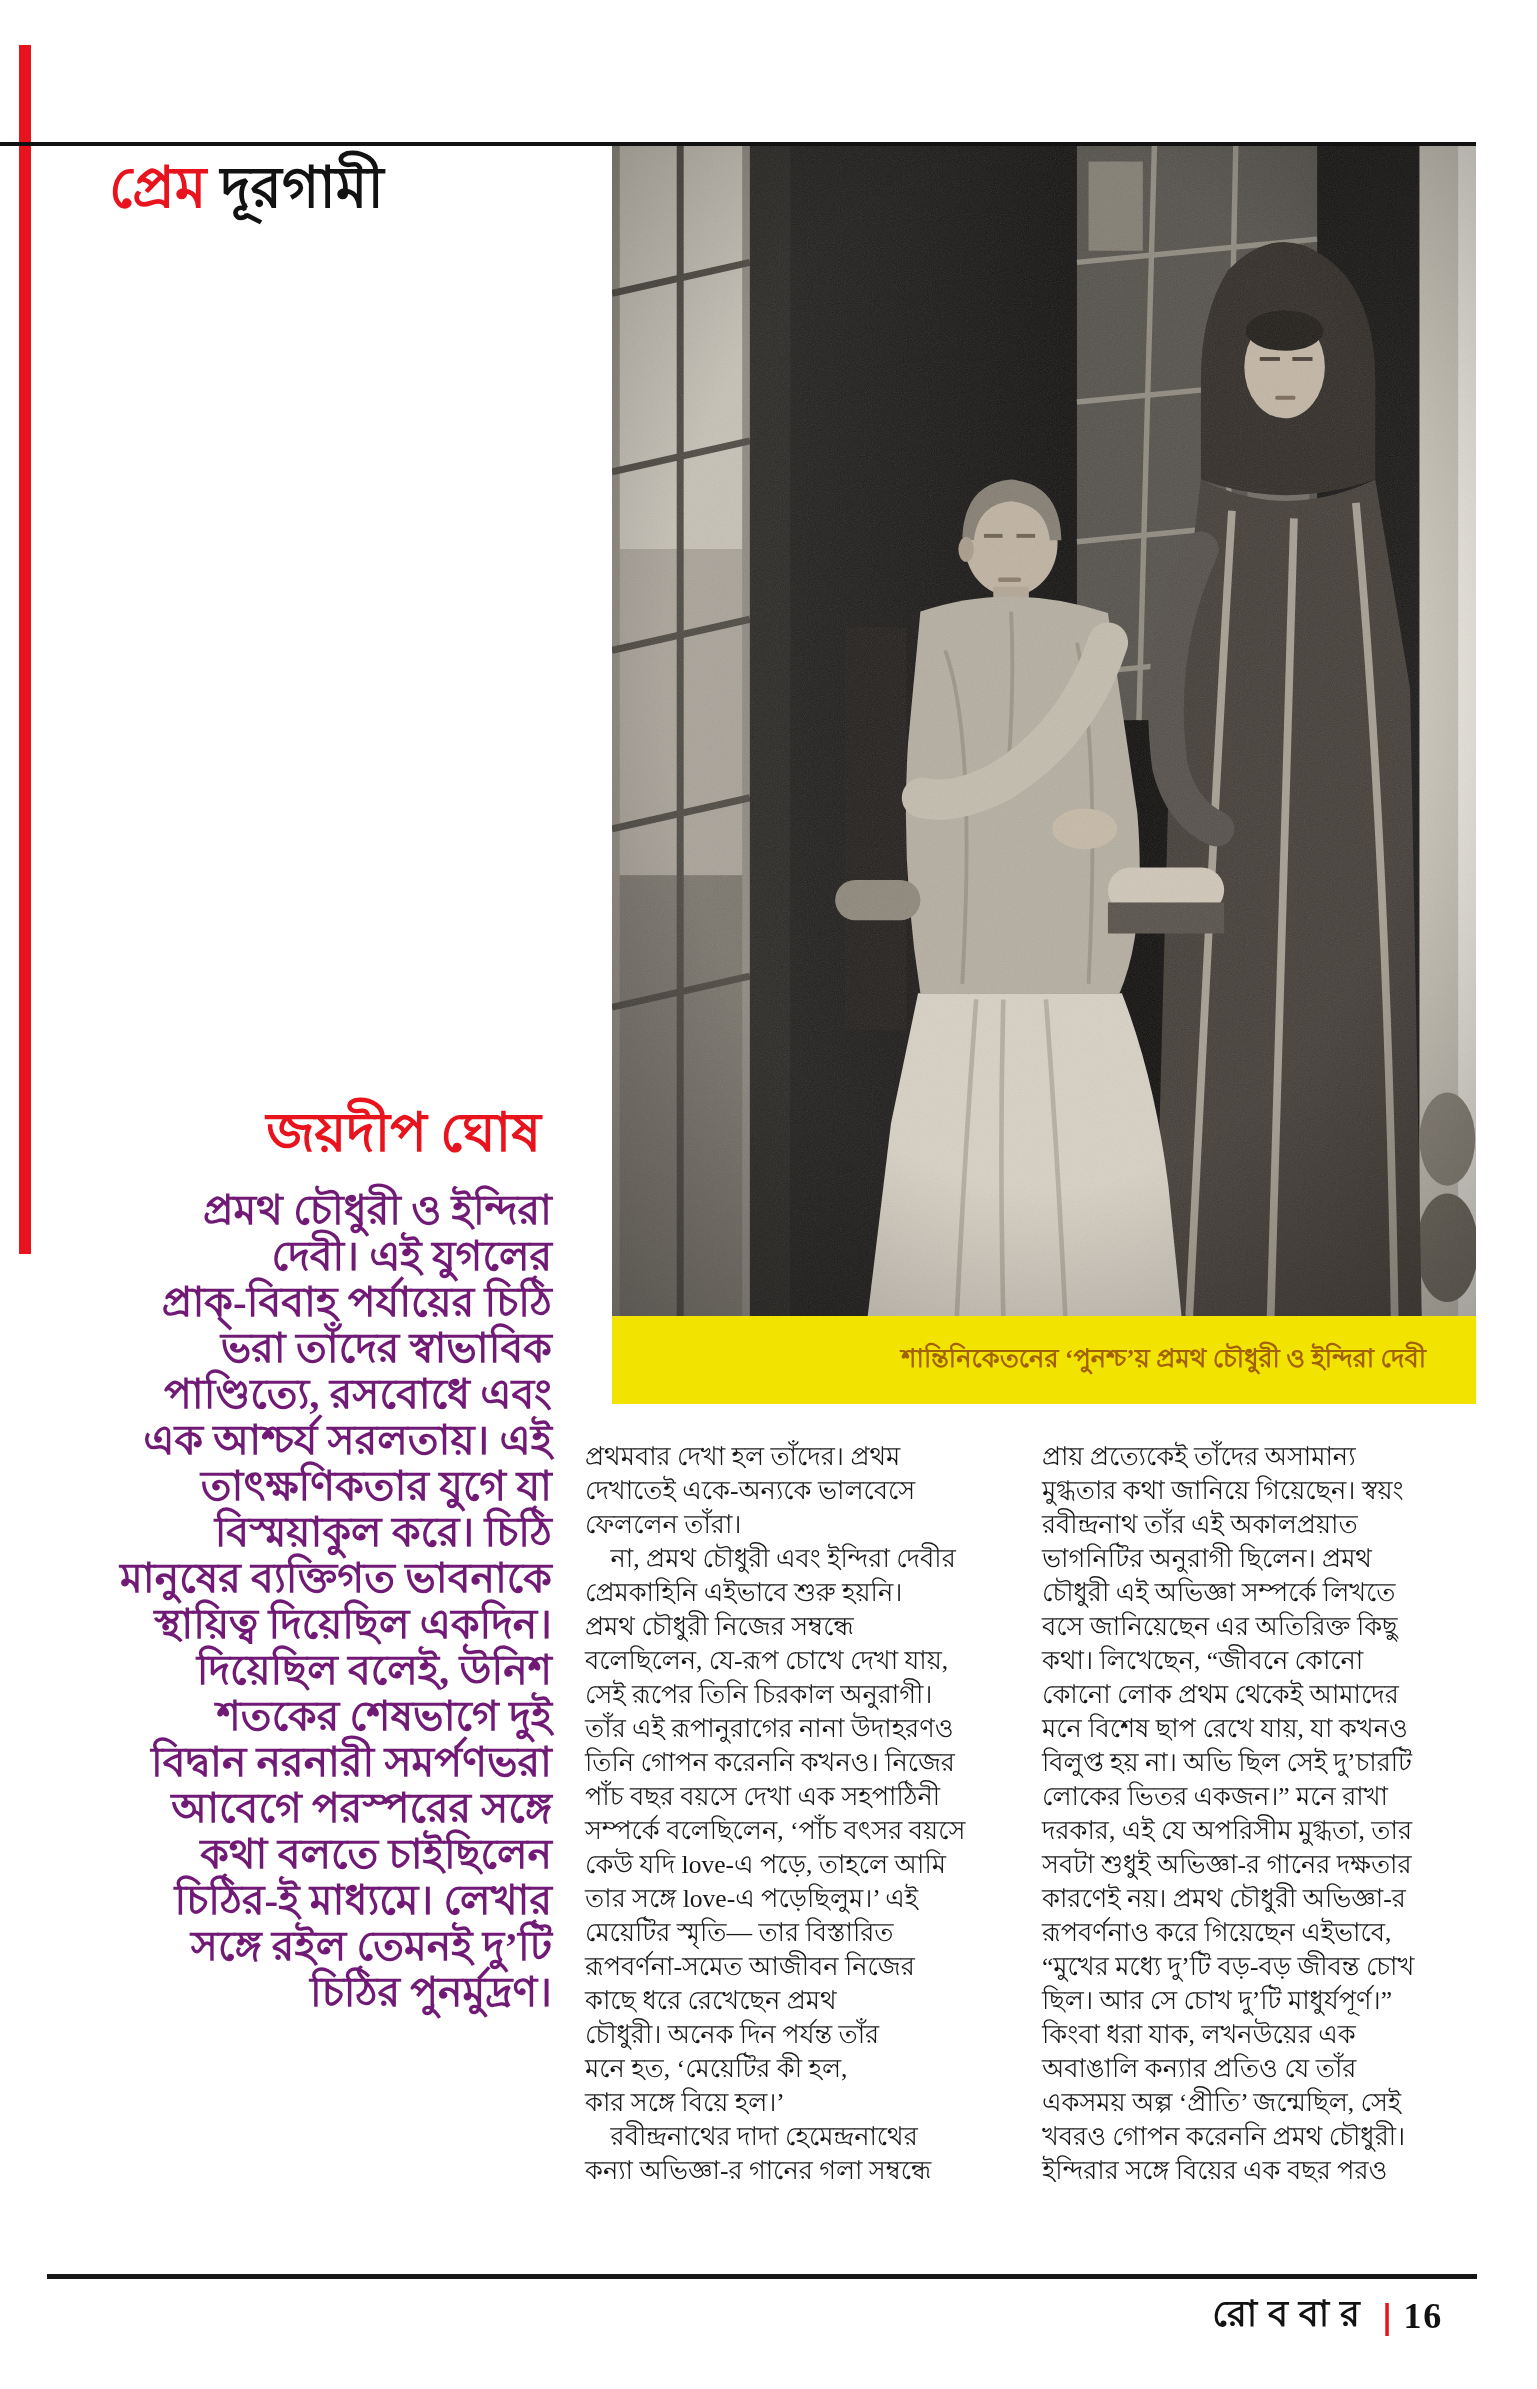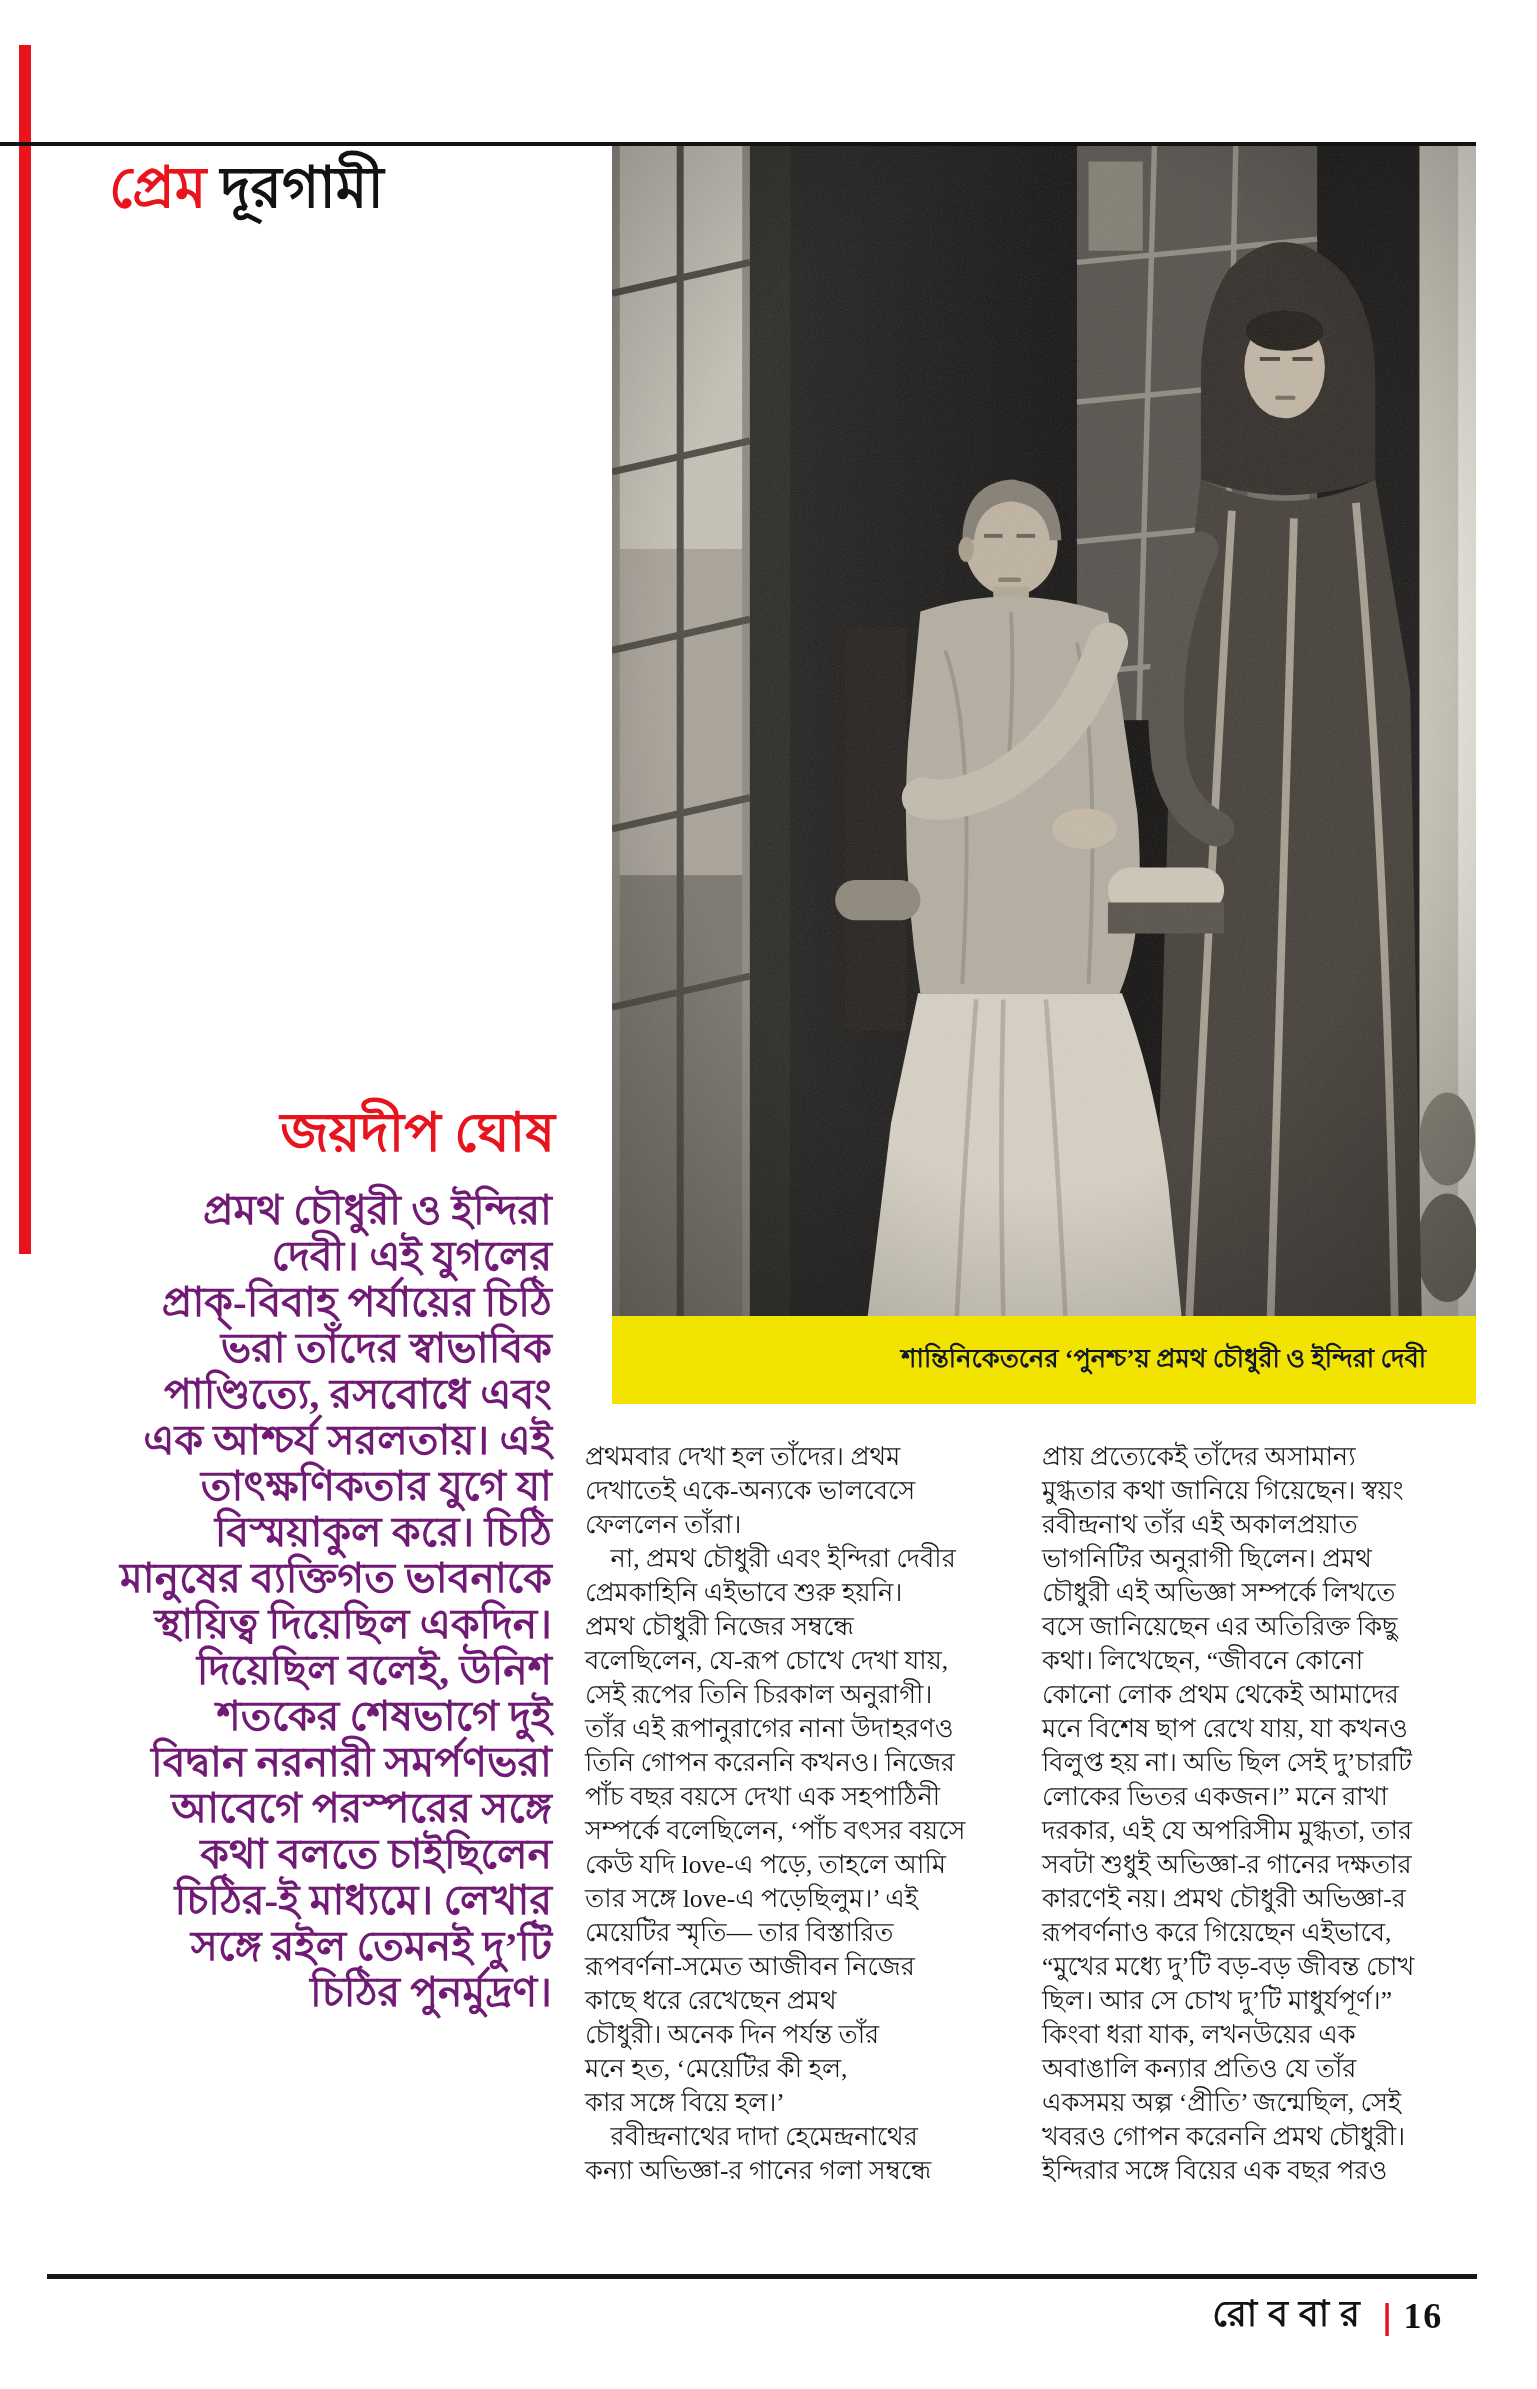--- a/index.html
+++ b/index.html
@@ -12,38 +12,38 @@
   .kicker { position:absolute; left:109px; top:157px; font-size:57px; font-weight:bold; line-height:1.1; white-space:nowrap; }
   .kicker .red  { color:#e8131d; }
   .kicker .blk  { color:#121212; }
 
   .headline {
     position:absolute; left:47px; top:329px; width:505px;
     text-align:right; font-size:116px; line-height:151px; font-weight:bold;
     color:#0c0c0c; white-space:pre-line; letter-spacing:-1.6px;
   }
   .author {
-    position:absolute; left:50px; top:1091px; width:505px;
+    position:absolute; left:36px; top:1091px; width:505px;
     text-align:right; font-size:54px; font-weight:bold; color:#e8131d;
   }
   .lede {
     position:absolute; left:62px; top:1187px; width:490px;
     text-align:right; font-size:41px; line-height:46px; font-weight:bold;
     color:#701a75; white-space:pre-line;
   }
 
   .photo { position:absolute; left:612px; top:146px; width:864px; height:1170px; background:#1c1b19; }
   .photo svg { display:block; }
 
   .caption-bar {
     position:absolute; left:612px; top:1316px; width:864px; height:88px;
     background:#f2e300; display:flex; align-items:center; justify-content:flex-end;
     box-sizing:border-box; padding-right:50px;
   }
-  .caption-bar .cap { font-size:25.6px; font-weight:bold; color:#0f172a; }
+  .caption-bar .cap { font-size:25.6px; font-weight:bold; color:#a16207; }
 
   .bodycol {
     position:absolute; top:1440px; width:438px;
     font-size:25.6px; line-height:34px; color:#191919;
     white-space:pre-line; text-align:left;
   }
   .col1 { left:585px; }
   .col2 { left:1042px; }
 
   .footer-rule { position:absolute; left:47px; top:2274px; width:1430px; height:5.4px; background:#161616; }

